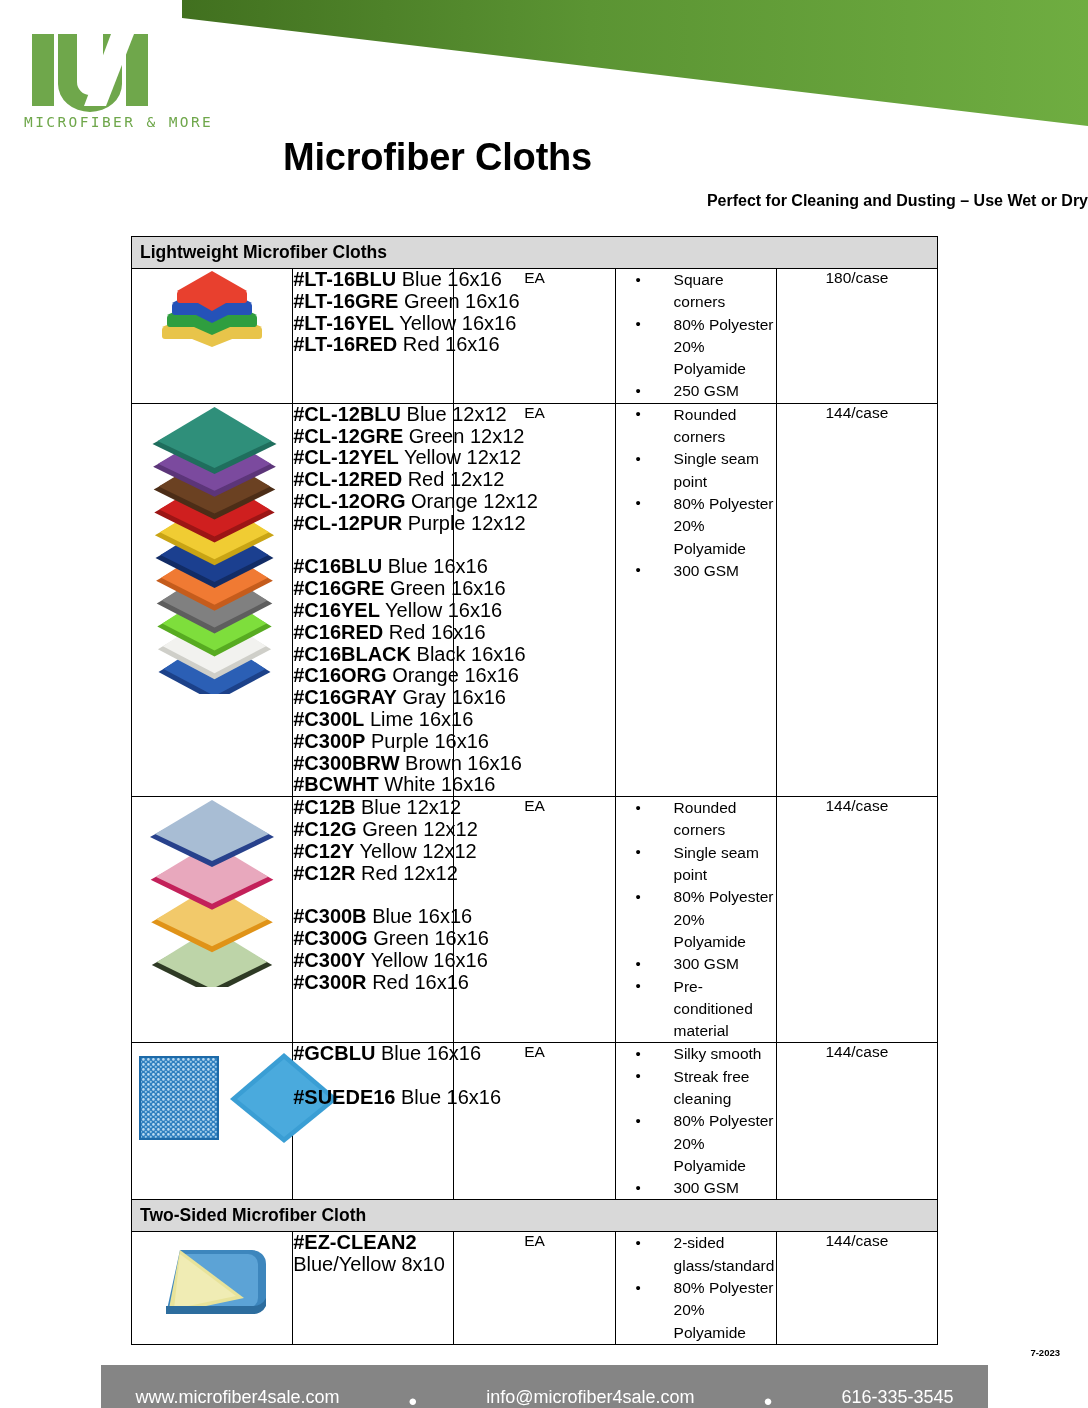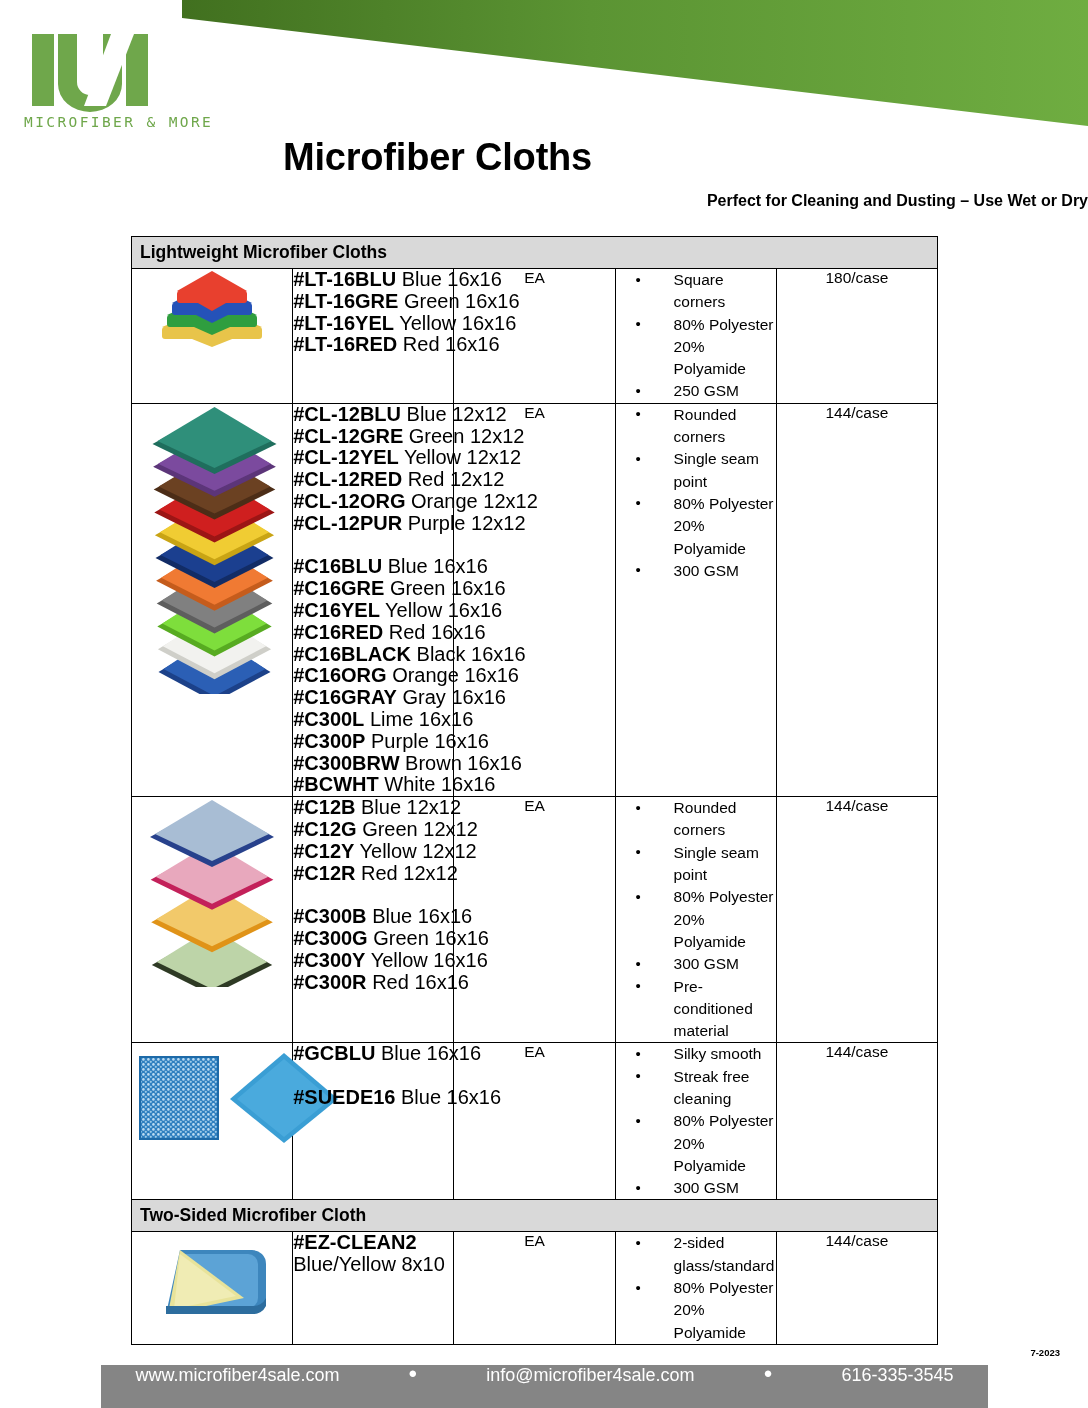--- a/index.html
+++ b/index.html
@@ -130,21 +130,21 @@
   }
   .footer-bar {
     position: absolute;
     left: 101px;
     top: 1365px;
     width: 887px;
     height: 43px;
     background: #858585;
     color: #ffffff;
     display: flex;
-    align-items: flex-start;
+    align-items: flex-end;
     justify-content: space-around;
     font-size: 18px;
   }
   .footer-dot {
     font-size: 15px;
     line-height: 1;
   }
 </style>
 </head>
 <body>

